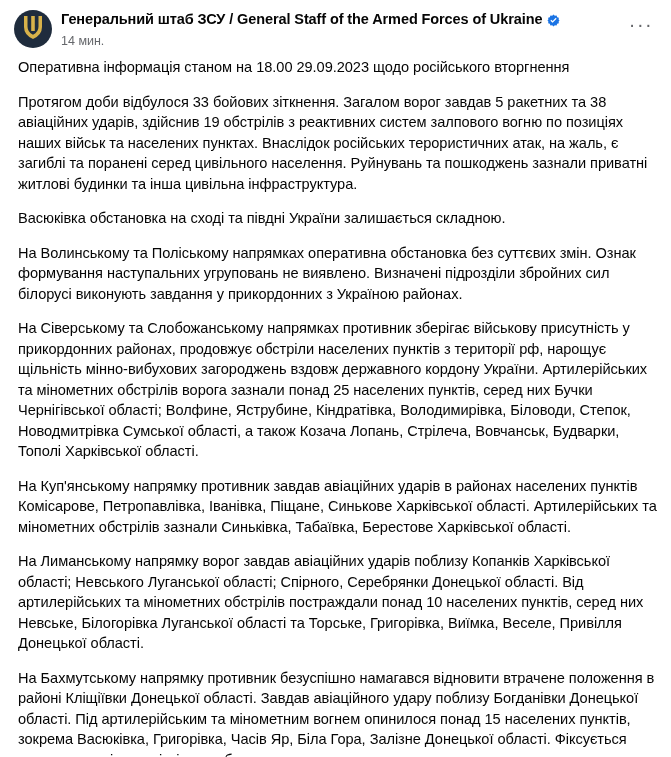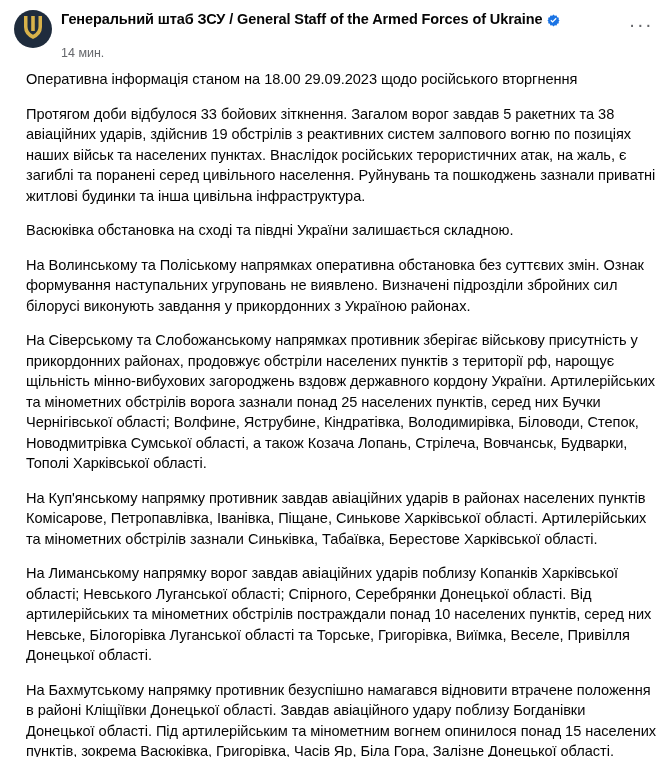--- a/index.html
+++ b/index.html
@@ -66,21 +66,21 @@
   .verified {
     margin-left: 5px;
     width: 13px;
     height: 13px;
     flex: 0 0 13px;
     display: inline-block;
   }
   .meta-row {
     display: flex;
     align-items: center;
-    margin-top: 18px;
+    margin-top: 6px;
     font-size: 12.5px;
     color: #65676b;
     line-height: 15px;
   }
   .menu-dots {
     flex: 0 0 auto;
     width: 32px;
     height: 32px;
     border-radius: 50%;
     display: flex;
@@ -93,21 +93,21 @@
     margin-top: -2px;
     cursor: pointer;
   }
   .post-body {
     font-size: 14.6px;
     line-height: 20.5px;
     color: #050505;
     letter-spacing: -0.05px;
   }
   .post-body p {
-    margin: 0 0 14px 12px;
+    margin: 0 0 14px 4px;
   }
   .post-body p:last-child {
     margin-bottom: 0;
   }
 </style>
 </head>
 <body>
 
 <div class="post">
 

